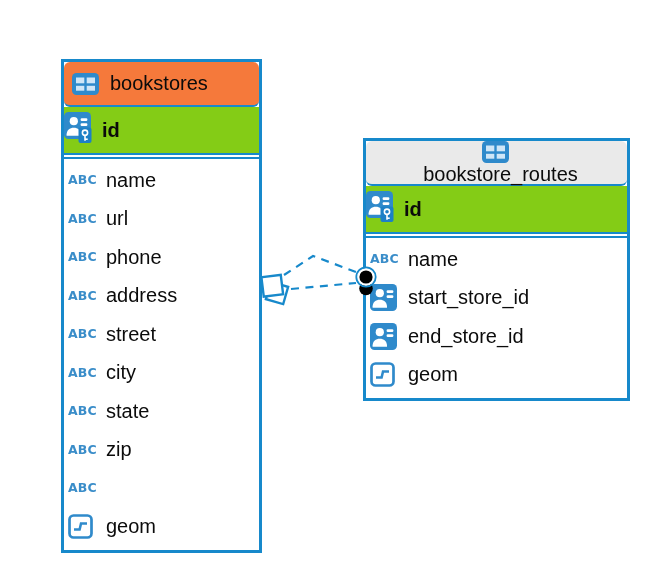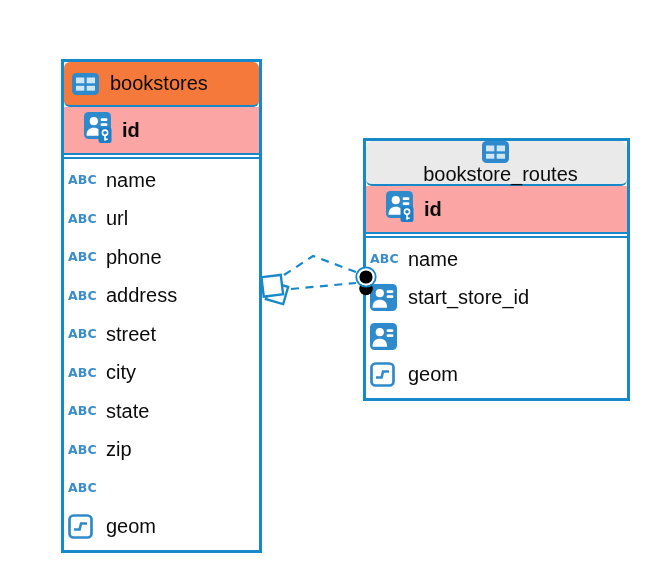--- a/index.html
+++ b/index.html
@@ -25,23 +25,23 @@
     padding-left:8px;
     border-bottom:2px solid #1789CB;
     border-radius:6px;
   }
   .t-header.orange{background:#F5793B;}
   .t-header.gray{background:#EAEAEA;flex-direction:column;}
   .t-title{font-size:20px;color:#0b0b0b;white-space:nowrap;}
   .pk-row{
     height:46px;
     display:flex;align-items:center;
-    padding-left:20px;
+    padding-left:0;
     border-bottom:2px solid #1789CB;
-    background:#fca5a5;
+    background:#84cc16;
   }
   .pk-label{font-size:20px;font-weight:700;color:#0b0b0b;}
   .t-body{
     border-top:2px solid #1789CB;
     margin-top:2px;
     padding:2px 0 4px 0;
   }
   .f-row{
     height:38.5px;
     display:flex;align-items:center;
@@ -235,20 +235,21 @@
   <div class="f-row" data-interactable="true">
     <span class="icon-box" data-interactable="false">
             <svg width="27" height="27" viewBox="0 0 27 27">
               <rect width="27" height="27" rx="4.5" fill="#2F8ACB"></rect>
               <circle cx="9.8" cy="9.2" r="4.1" fill="#fff"></circle>
               <path d="M2.6 22.6c0-4.2 3.2-6.9 7.2-6.9s7.2 2.7 7.2 6.9v1.2H2.6z" fill="#fff"></path>
               <rect x="16.6" y="6.2" width="6.8" height="2.7" rx="1.2" fill="#fff"></rect>
               <rect x="16.6" y="11.2" width="6.8" height="2.7" rx="1.2" fill="#fff"></rect>
             </svg>
           </span>
+    <span class="f-label" data-interactable="false">end_store_id</span>
   </div>
 
   <div class="f-row" data-interactable="true">
     <span class="icon-box" data-interactable="false">
             <svg width="25" height="25" viewBox="0 0 25 25">
               <rect x="1.5" y="1.5" width="22" height="22" rx="4" fill="none" stroke="#2F8ACB" stroke-width="2.7"></rect>
               <path d="M6 15.6h5.6l1.4-6h6" fill="none" stroke="#2F8ACB" stroke-width="2.5"></path>
             </svg>
           </span>
     <span class="f-label" data-interactable="false">geom</span>

